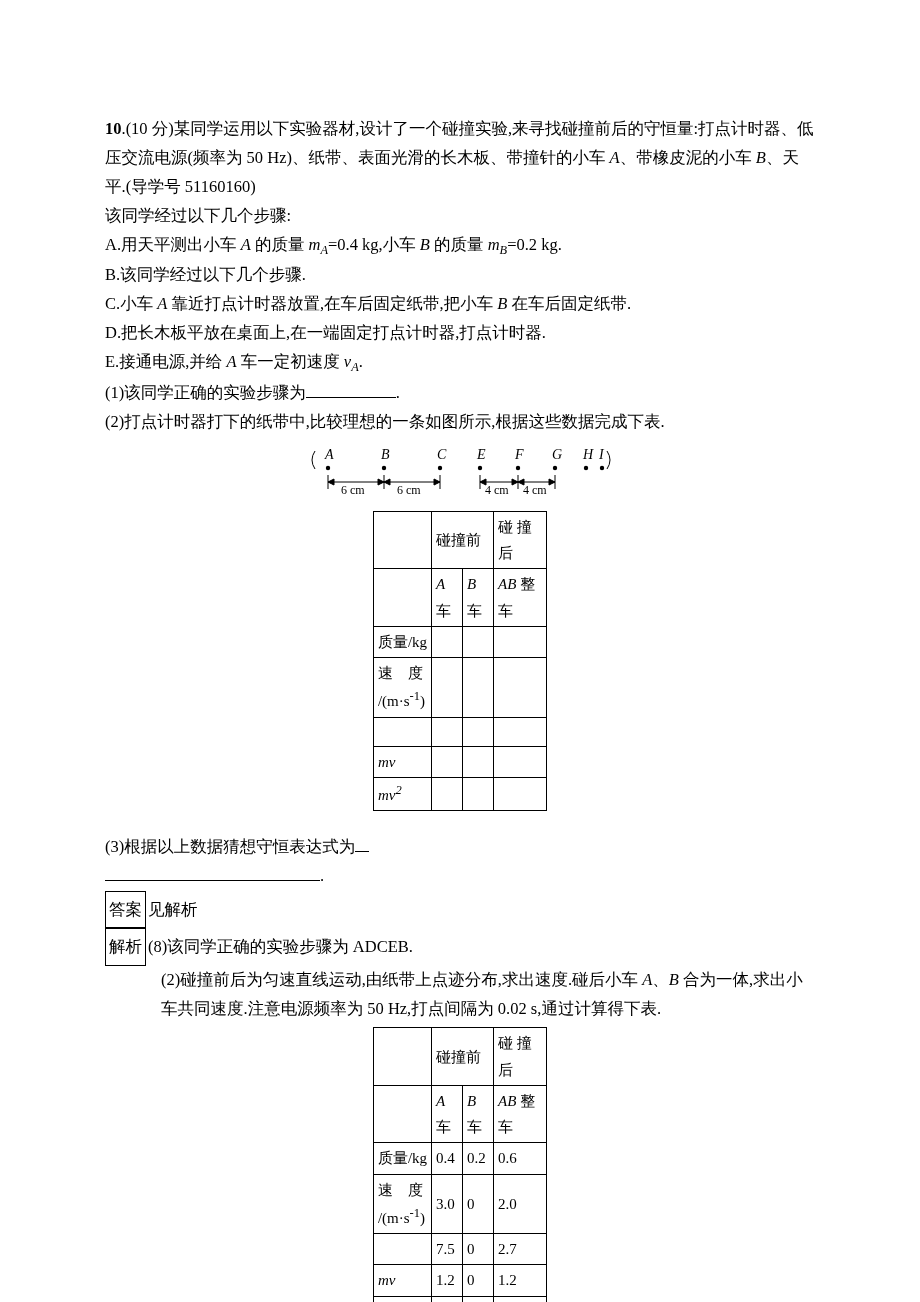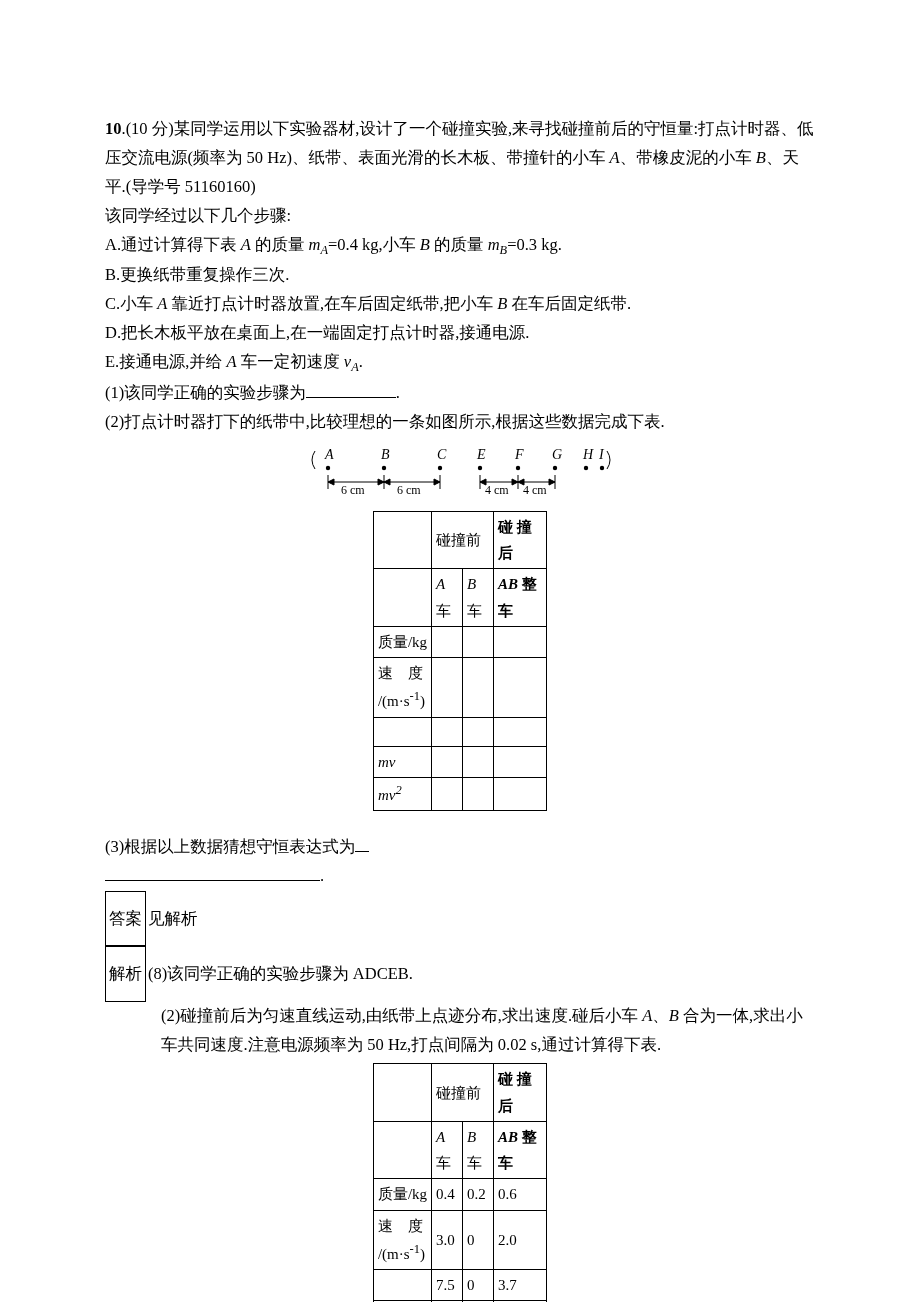--- a/index.html
+++ b/index.html
@@ -27,51 +27,51 @@
     }
     table td, table th {
       border: 1px solid #000;
       padding: 2px 4px;
       font-size: 15px;
       text-align: left;
       height: 24px;
     }
     .hdr { white-space: nowrap; }
     .narrow { width: 22px; }
-    .mid { width: 44px; font-weight: bold; }
+    .mid { width: 44px; }
     .boxed {
       border: 1.5px solid #000;
-      padding: 16px 3px;
+      padding: 7px 3px;
       display: inline-block;
       line-height: 1.3;
       margin-right: 2px;
     }
     .indent { padding-left: 56px; }
     .p { margin: 0; font-family: Liberation Serif, serif; }
   </style>
 </head>
 <body>
 
 <div class="p">
   <span class="bold">10</span><span>.(10 分)</span><span>某同学运用以下实验器材,设计了一个碰撞实验,来寻找碰撞前后的守恒量:打点计时器、低压交流电源(频率为 50 Hz)、纸带、表面光滑的长木板、带撞针的小车 </span><span class="italic">A</span><span>、带橡皮泥的小车 </span><span class="italic">B</span><span>、天平.(</span><span>导学号</span><span> 51160160)</span>
 </div>
 
 <div class="p">该同学经过以下几个步骤:</div>
 
 <div class="p">
-  <span>A.通过计算得下表 </span><span class="italic">A</span><span> 的质量 </span><span class="italic">m</span><span class="sub">A</span><span>=0.4 kg,小车 </span><span class="italic">B</span><span> 的质量 </span><span class="italic">m</span><span class="sub">B</span><span>=0.3 kg.</span>
-</div>
-
-<div class="p">B.更换纸带重复操作三次.</div>
+  <span>A.用天平测出小车 </span><span class="italic">A</span><span> 的质量 </span><span class="italic">m</span><span class="sub">A</span><span>=0.4 kg,小车 </span><span class="italic">B</span><span> 的质量 </span><span class="italic">m</span><span class="sub">B</span><span>=0.2 kg.</span>
+</div>
+
+<div class="p">B.该同学经过以下几个步骤.</div>
 
 <div class="p">
   <span>C.小车 </span><span class="italic">A</span><span> 靠近打点计时器放置,在车后固定纸带,把小车 </span><span class="italic">B</span><span> 在车后固定纸带.</span>
 </div>
 
-<div class="p">D.把长木板平放在桌面上,在一端固定打点计时器,接通电源.</div>
+<div class="p">D.把长木板平放在桌面上,在一端固定打点计时器,打点计时器.</div>
 
 <div class="p">
   <span>E.接通电源,并给 </span><span class="italic">A</span><span> 车一定初速度 </span><span class="italic">v</span><span class="sub">A</span><span>.</span>
 </div>
 
 <div class="p">
   <span>(1)该同学正确的实验步骤为</span><span class="blank" style="width:90px"></span><span>.</span>
 </div>
 
 <div class="p">(2)打点计时器打下的纸带中,比较理想的一条如图所示,根据这些数据完成下表.</div>
@@ -206,21 +206,21 @@
   <tr>
         <td class="hdr">速&nbsp;&nbsp;&nbsp;&nbsp;度<br>/(m·s<sup>-1</sup>)</td>
         <td>3.0</td>
         <td>0</td>
         <td>2.0</td>
       </tr>
   <tr>
         <td class="hdr"></td>
         <td>7.5</td>
         <td>0</td>
-        <td>3.7</td>
+        <td>2.7</td>
       </tr>
   <tr>
         <td class="hdr italic">mv</td>
         <td>1.2</td>
         <td>0</td>
         <td>1.2</td>
       </tr>
   <tr>
         <td class="hdr"><span class="italic">mv</span><sup>2</sup></td>
         <td>3.6</td>

